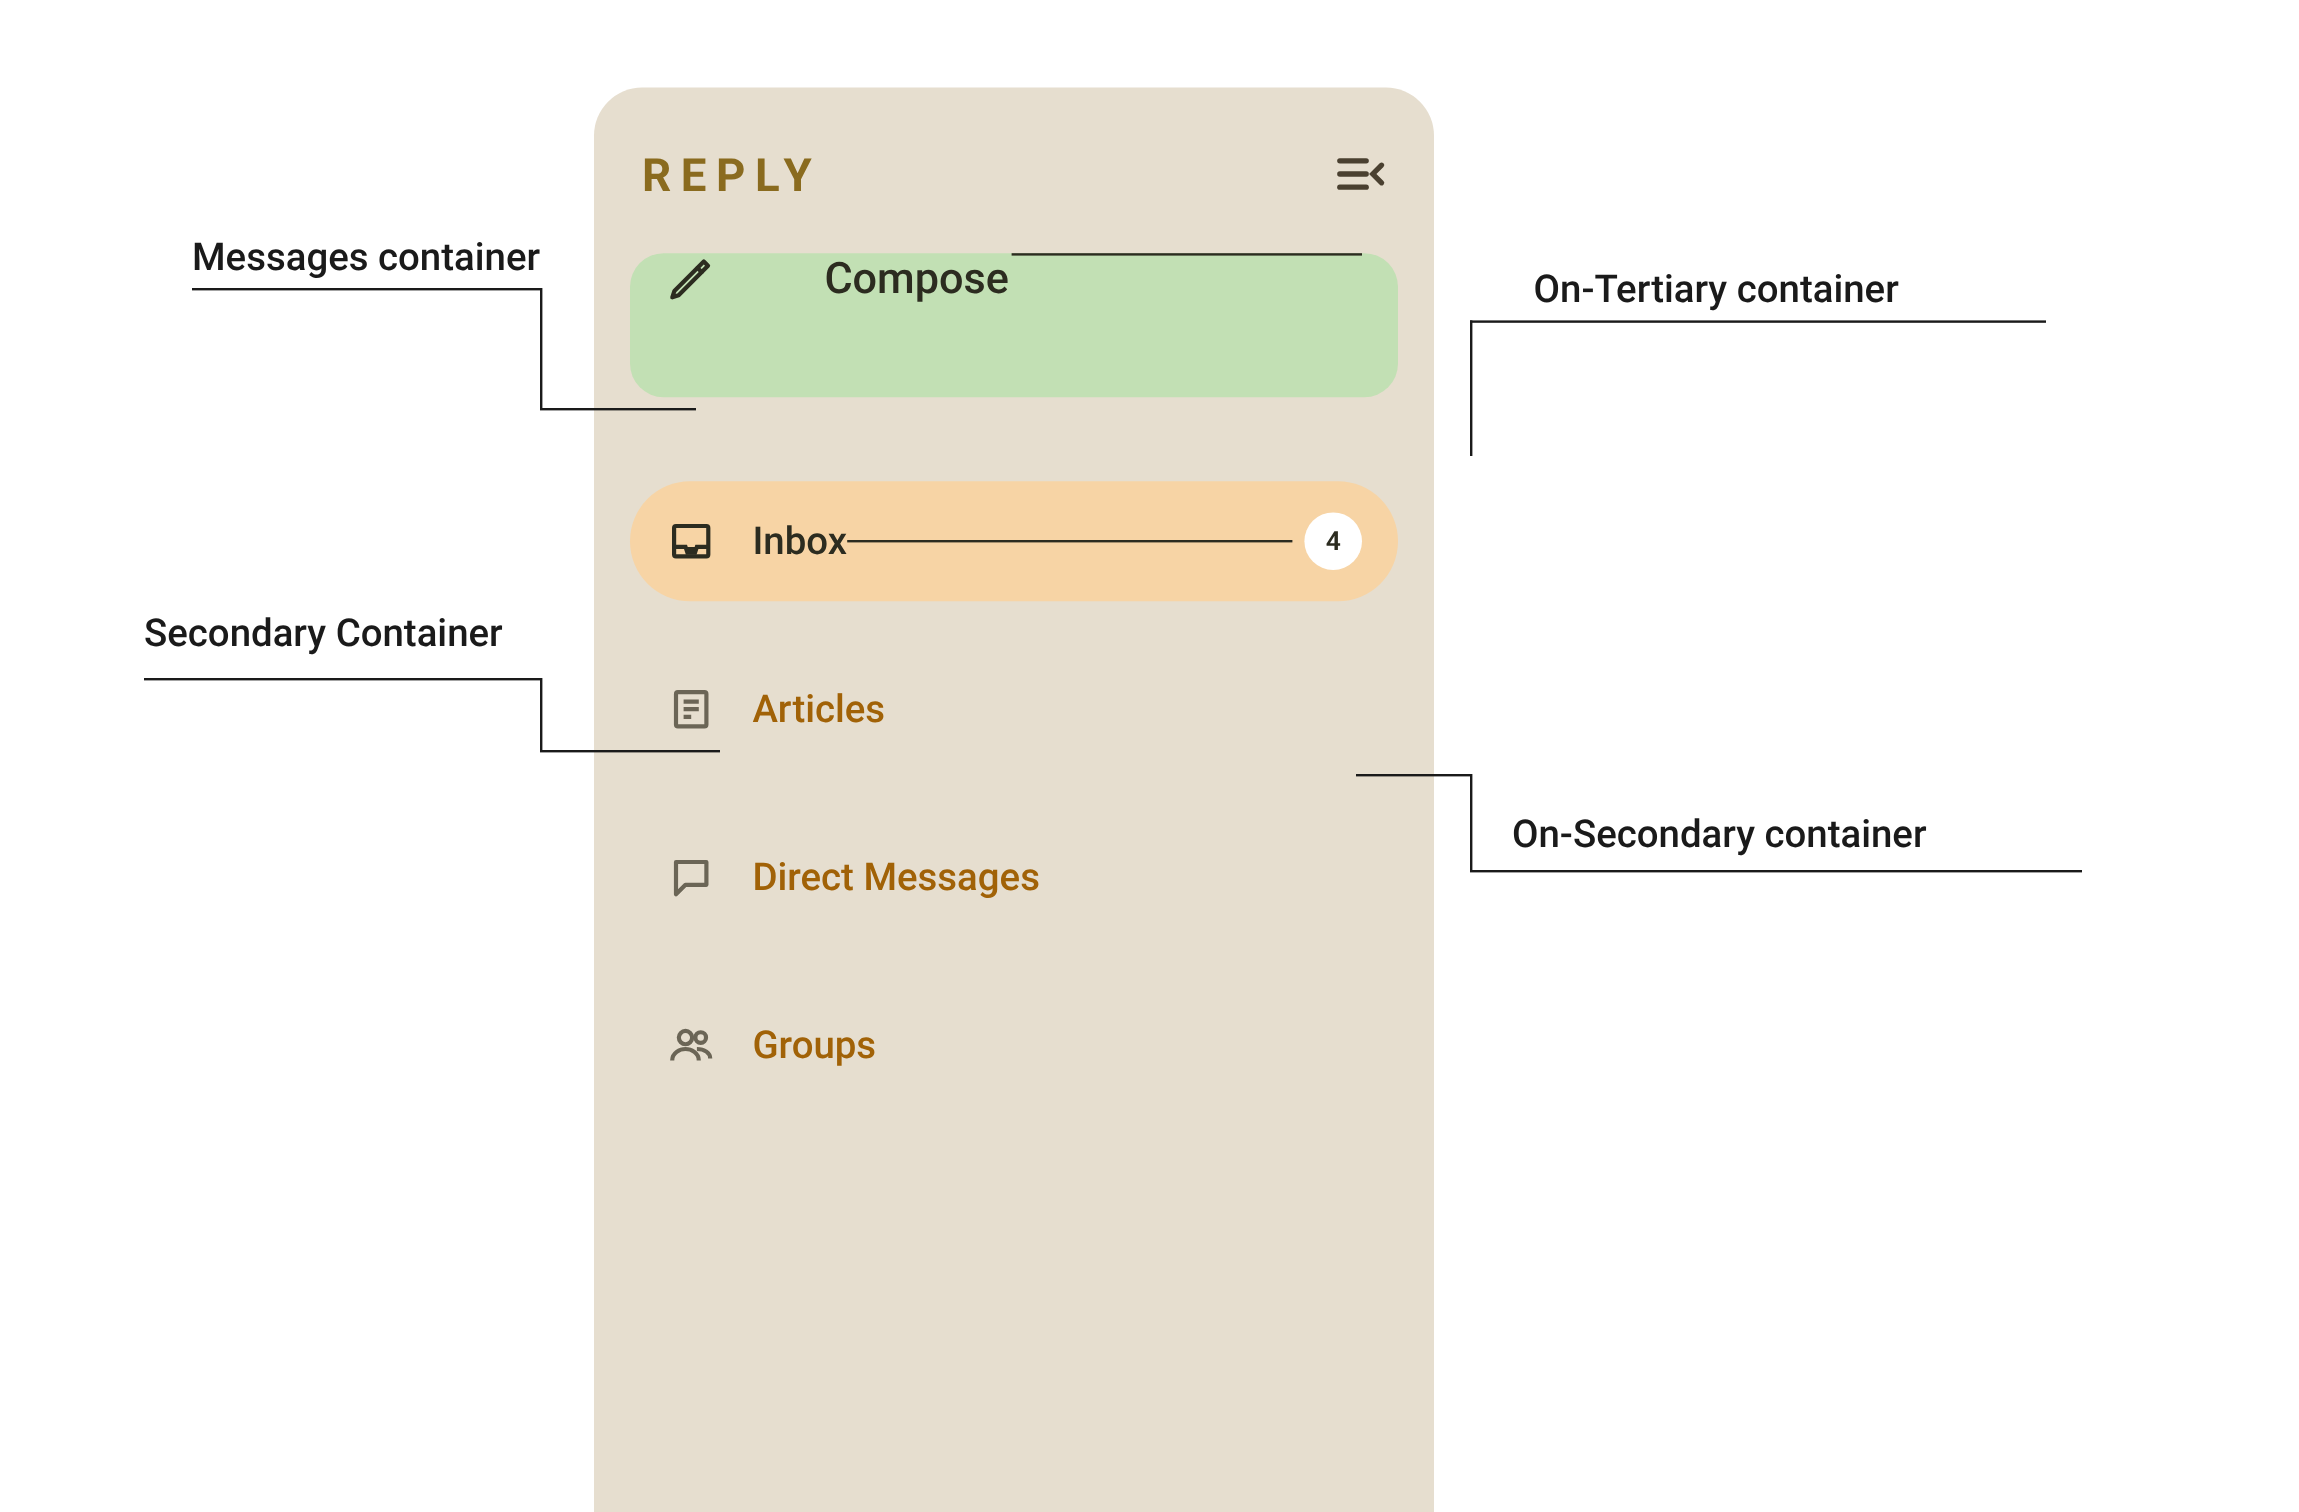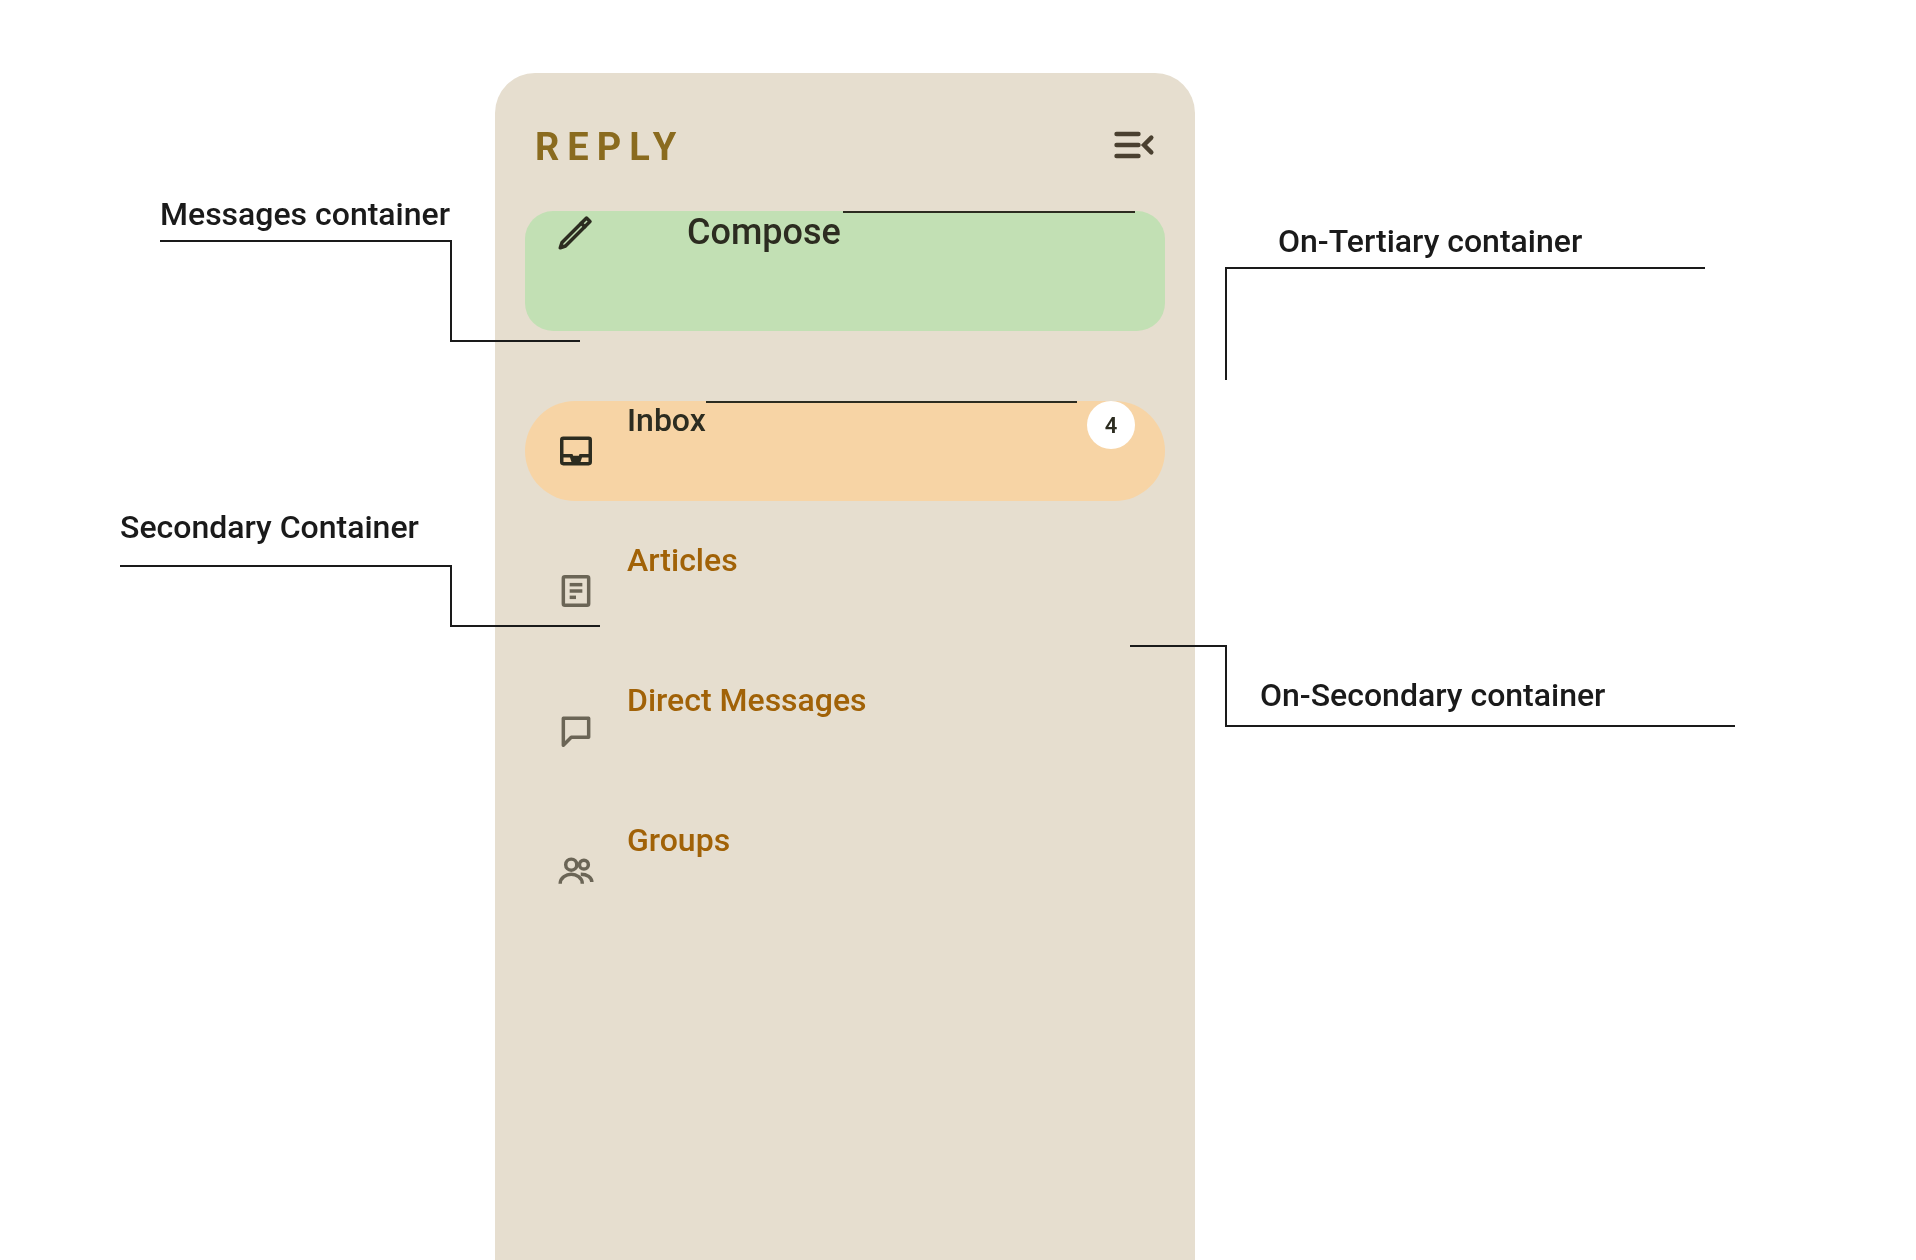--- a/index.html
+++ b/index.html
@@ -51,20 +51,21 @@
   .compose-label {
     font-size: 36px;
     font-weight: 500;
     color: #2c2c20;
     margin-left: 90px;
   }
   .nav-item {
     height: 100px;
     border-radius: 50px;
     display: flex;
+    align-items: center;
     padding: 0 30px;
     margin-bottom: 40px;
   }
   .nav-item.selected {
     background: #f7d4a5;
   }
   .nav-icon { width: 42px; display:flex; align-items:center; justify-content:center;}
   .nav-icon svg { width: 38px; height: 38px; }
   .nav-label {
     font-size: 32px;

